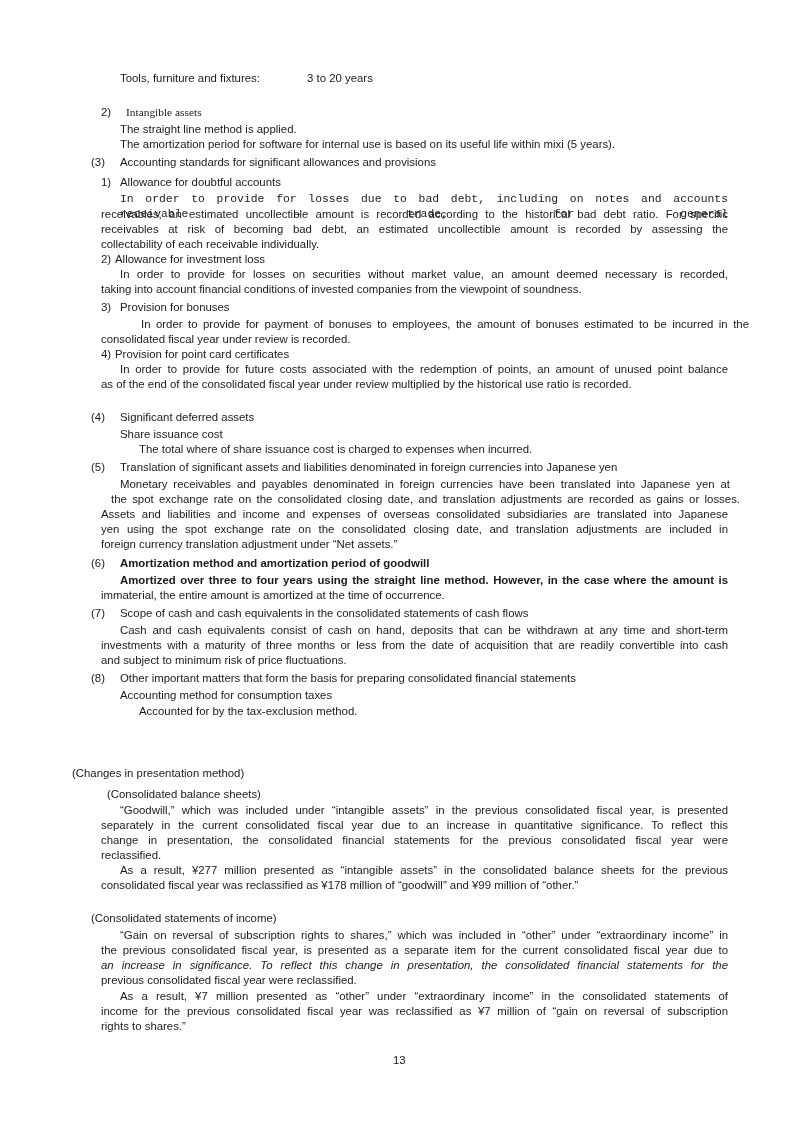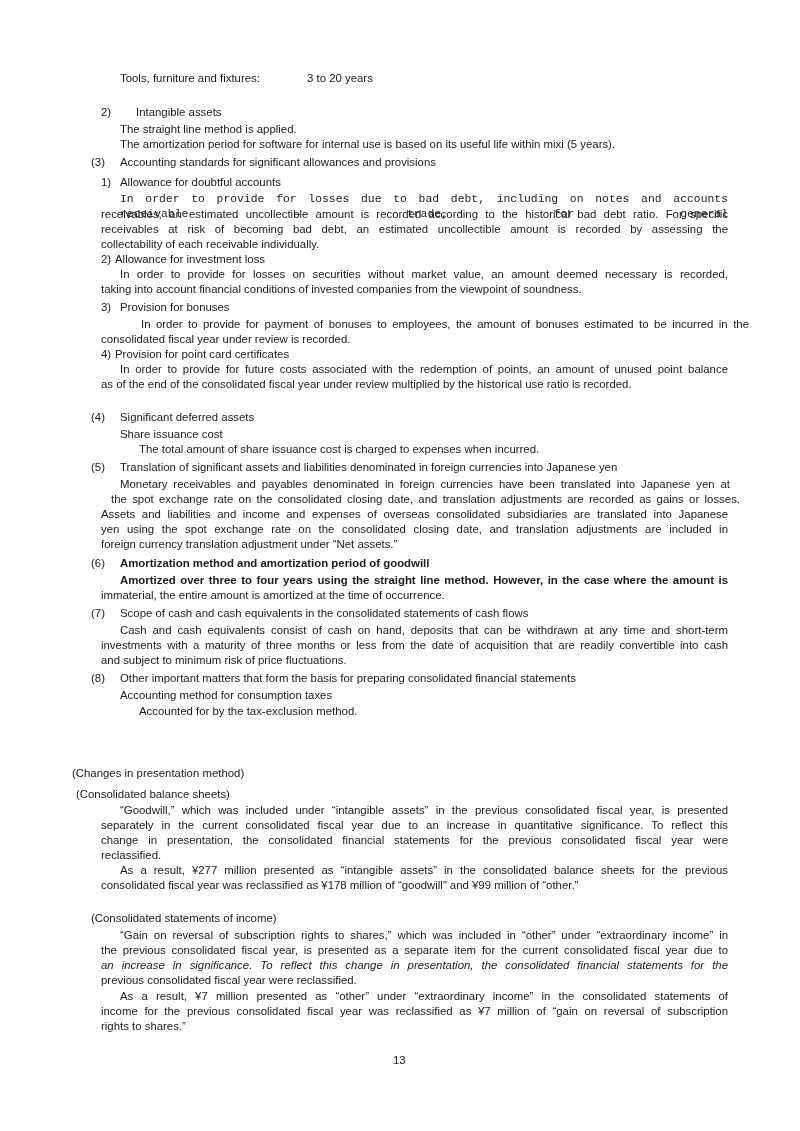--- a/index.html
+++ b/index.html
@@ -9,21 +9,21 @@
   .j { position: absolute; line-height: 15px; text-align: justify; text-align-last: justify; white-space: normal; }
   .num { position: absolute; line-height: 15px; }
 </style>
 </head>
 <body>
 
 <div class="ln" style="left:120px;top:71px;">Tools, furniture and fixtures:</div>
 <div class="ln" style="left:307px;top:71px;">3 to 20 years</div>
 
 <div class="num" style="left:101px;top:105px;">2)</div>
-<div class="ln" style="left:136px;top:105px;">Intangible assets</div>
+<div class="ln" style="left:126px;top:105px;font-family:Liberation Serif, serif;">Intangible assets</div>
 <div class="ln" style="left:120px;top:122px;">The straight line method is applied.</div>
 <div class="ln" style="left:120px;top:137px;">The amortization period for software for internal use is based on its useful life within mixi (5 years).</div>
 
 <div class="num" style="left:91px;top:155px;">(3)</div>
 <div class="ln" style="left:120px;top:155px;">Accounting standards for significant allowances and provisions</div>
 
 <div class="num" style="left:101px;top:175px;">1)</div>
 <div class="ln" style="left:120px;top:175px;">Allowance for doubtful accounts</div>
 <div class="j" style="left:120px;top:192px;width:608px;font-family:Liberation Mono, monospace;">In order to provide for losses due to bad debt, including on notes and accounts receivable – trade, for general</div>
 <div class="j" style="left:101px;top:207px;width:627px;">receivables, an estimated uncollectible amount is recorded according to the historical bad debt ratio. For specific</div>
@@ -41,21 +41,21 @@
 <div class="ln" style="left:101px;top:332px;">consolidated fiscal year under review is recorded.</div>
 
 <div class="num" style="left:101px;top:347px;">4)</div>
 <div class="ln" style="left:115px;top:347px;">Provision for point card certificates</div>
 <div class="j" style="left:120px;top:362px;width:608px;">In order to provide for future costs associated with the redemption of points, an amount of unused point balance</div>
 <div class="ln" style="left:101px;top:377px;">as of the end of the consolidated fiscal year under review multiplied by the historical use ratio is recorded.</div>
 
 <div class="num" style="left:91px;top:410px;">(4)</div>
 <div class="ln" style="left:120px;top:410px;">Significant deferred assets</div>
 <div class="ln" style="left:120px;top:427px;">Share issuance cost</div>
-<div class="ln" style="left:139px;top:442px;">The total amount of share issuance cost is charged to expenses when incurred.</div>
+<div class="ln" style="left:139px;top:442px;">The total where of share issuance cost is charged to expenses when incurred.</div>
 
 <div class="num" style="left:91px;top:460px;">(5)</div>
 <div class="ln" style="left:120px;top:460px;">Translation of significant assets and liabilities denominated in foreign currencies into Japanese yen</div>
 <div class="j" style="left:120px;top:477px;width:610px;">Monetary receivables and payables denominated in foreign currencies have been translated into Japanese yen at</div>
 <div class="j" style="left:111px;top:492px;width:629px;">the spot exchange rate on the consolidated closing date, and translation adjustments are recorded as gains or losses.</div>
 <div class="j" style="left:101px;top:507px;width:627px;">Assets and liabilities and income and expenses of overseas consolidated subsidiaries are translated into Japanese</div>
 <div class="j" style="left:101px;top:522px;width:627px;">yen using the spot exchange rate on the consolidated closing date, and translation adjustments are included in</div>
 <div class="ln" style="left:101px;top:537px;">foreign currency translation adjustment under “Net assets.”</div>
 
 <div class="num" style="left:91px;top:556px;">(6)</div>
@@ -69,21 +69,21 @@
 <div class="j" style="left:101px;top:638px;width:627px;">investments with a maturity of three months or less from the date of acquisition that are readily convertible into cash</div>
 <div class="ln" style="left:101px;top:653px;">and subject to minimum risk of price fluctuations.</div>
 
 <div class="num" style="left:91px;top:671px;">(8)</div>
 <div class="ln" style="left:120px;top:671px;">Other important matters that form the basis for preparing consolidated financial statements</div>
 <div class="ln" style="left:120px;top:688px;">Accounting method for consumption taxes</div>
 <div class="ln" style="left:139px;top:704px;">Accounted for by the tax-exclusion method.</div>
 
 <div class="ln" style="left:72px;top:766px;">(Changes in presentation method)</div>
 
-<div class="ln" style="left:76px;top:787px;text-align:center;">(Consolidated balance sheets)</div>
+<div class="ln" style="left:107px;top:787px;text-align:center;">(Consolidated balance sheets)</div>
 <div class="j" style="left:120px;top:803px;width:608px;">“Goodwill,” which was included under “intangible assets” in the previous consolidated fiscal year, is presented</div>
 <div class="j" style="left:101px;top:818px;width:627px;">separately in the current consolidated fiscal year due to an increase in quantitative significance. To reflect this</div>
 <div class="j" style="left:101px;top:833px;width:627px;">change in presentation, the consolidated financial statements for the previous consolidated fiscal year were</div>
 <div class="ln" style="left:101px;top:848px;">reclassified.</div>
 <div class="j" style="left:120px;top:863px;width:608px;">As a result, ¥277 million presented as “intangible assets” in the consolidated balance sheets for the previous</div>
 <div class="ln" style="left:101px;top:878px;">consolidated fiscal year was reclassified as ¥178 million of “goodwill” and ¥99 million of “other.”</div>
 
 <div class="ln" style="left:91px;top:911px;">(Consolidated statements of income)</div>
 <div class="j" style="left:120px;top:928px;width:608px;">“Gain on reversal of subscription rights to shares,” which was included in “other” under “extraordinary income” in</div>
 <div class="j" style="left:101px;top:943px;width:627px;">the previous consolidated fiscal year, is presented as a separate item for the current consolidated fiscal year due to</div>

